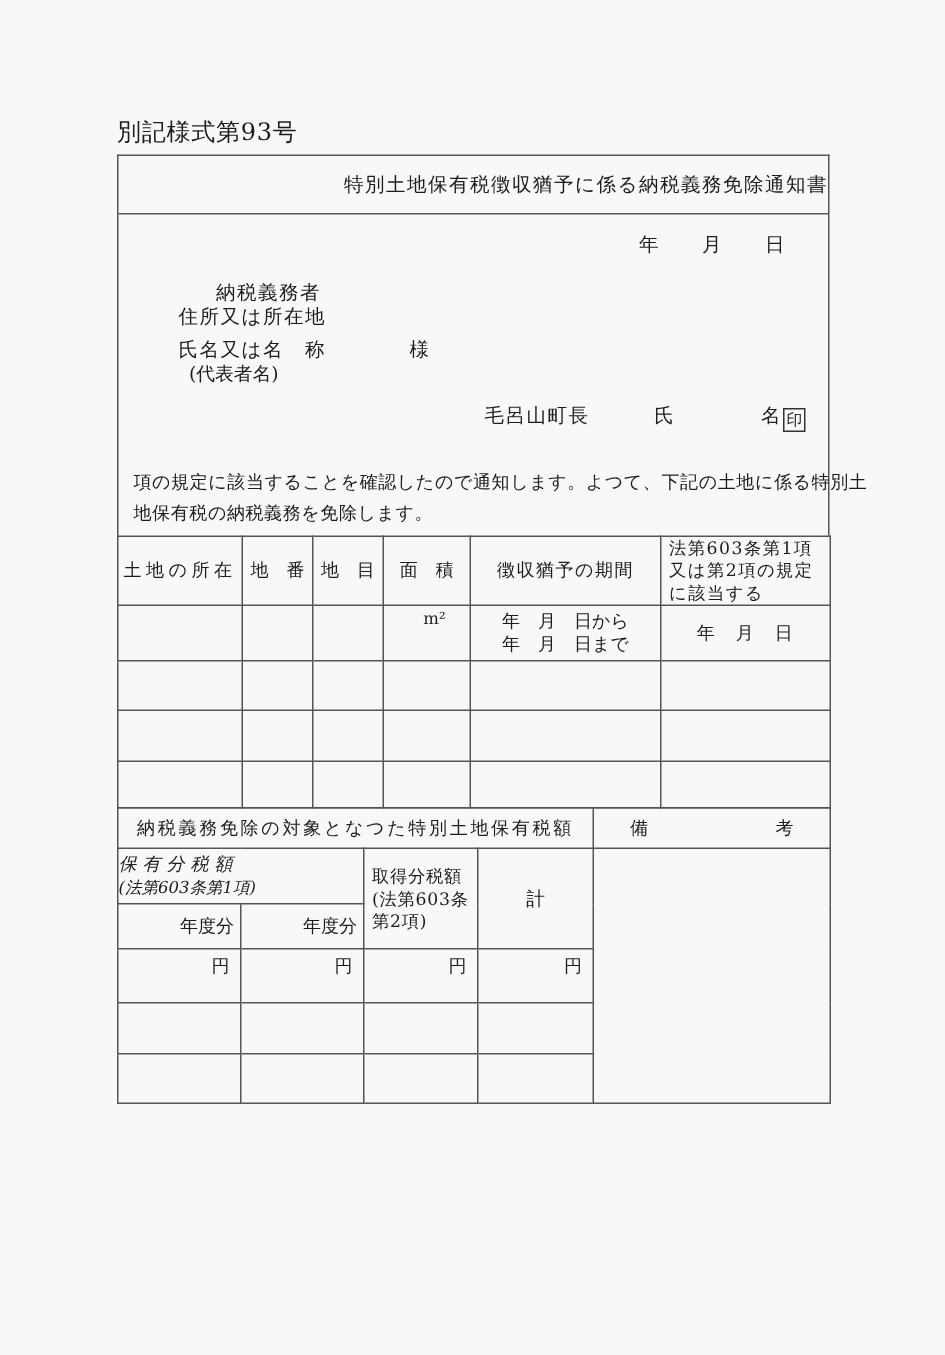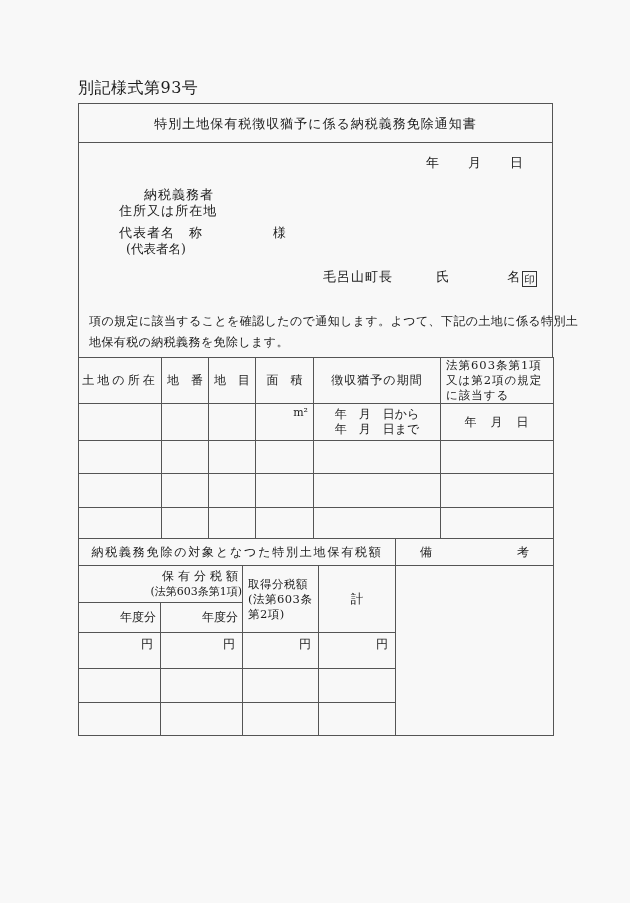--- a/index.html
+++ b/index.html
@@ -26,21 +26,21 @@
     width: 475px; height: 254px;
     border-top: 1px solid #555;
     border-left: 1px solid #555;
     border-right: 1px solid #555;
   }
   .title-row {
     position: absolute;
     left: 0; top: 0;
     width: 100%; height: 39px;
     border-bottom: 1px solid #555;
-    text-align: center;
+    text-align: right;
     line-height: 39px;
     font-size: 13px;
     letter-spacing: 1px;
   }
   .abs { position: absolute; white-space: nowrap; }
   .fs13 { font-size: 13px; letter-spacing: 1px; }
   .date-line { top: 50px; right: 28px; font-size: 13px; letter-spacing: 1px; }
   .taxpayer { left: 29px; top: 82px; margin-left: 36px; }
   .address  { left: 40px; top: 98px; }
   .name-row { left: 40px; top: 120px; }
@@ -85,28 +85,28 @@
   .t-land td.hdr-period { text-align: center; letter-spacing: 1px; }
   .t-land td.hdr-law {
     text-align: left;
     padding-left: 5px;
     font-size: 11.5px;
     letter-spacing: 1px;
     line-height: 15px;
     white-space: pre-line;
     margin-top: 44px;
   }
-  .t-land td.unit-area { vertical-align: top; text-align: right; padding: 2px 5px 0 0; font-size: 11px; }
+  .t-land td.unit-area { vertical-align: top; text-align: right; padding: 2px 16px 0 0; font-size: 11px; }
   .t-land td.unit-period { text-align: center; line-height: 15px; font-size: 12px; }
   .t-land td.unit-date { text-align: center; letter-spacing: 1px; }
 
   .t-tax td.exempt-hdr { text-align: center; letter-spacing: 1.8px; }
   .t-tax td.remarks-hdr { padding: 0 24px; }
   .t-tax .remarks-flex { display: flex; justify-content: space-between; }
-  .t-tax td.holding { text-align: right; line-height: 15px; }
+  .t-tax td.holding { text-align: left; line-height: 15px; font-style: italic; }
   .t-tax td.holding .main { letter-spacing: 4px; font-size: 12px; }
   .t-tax td.holding .sub { letter-spacing: 0; font-size: 11px; }
   .t-tax td.acquisition {
     text-align: left; padding-left: 5px;
     font-size: 11.5px; line-height: 15px;
     white-space: pre-line; letter-spacing: 0.5px;
   }
   .t-tax td.total { text-align: center; font-size: 12.5px; }
   .t-tax td.fy { text-align: right; padding-right: 4px; }
   .t-tax td.yen { vertical-align: top; text-align: right; padding: 3px 7px 0 0; }
@@ -120,21 +120,21 @@
 
   <div class="box-top">
     <div class="title-row">特別土地保有税徴収猶予に係る納税義務免除通知書</div>
 
     <div class="abs date-line">年　　月　　日</div>
 
     <div class="abs fs13 taxpayer">納税義務者</div>
     <div class="abs fs13 address">住所又は所在地</div>
 
     <div class="abs fs13 name-row">
-      <span>代表者名　称</span>
+      <span>氏名又は名　称</span>
       <span class="honorific">様</span>
     </div>
 
     <div class="abs representative">(代表者名)</div>
 
     <div class="abs mayor-line">
       <span>毛呂山町長</span>
       <span class="shi">氏</span>
       <span class="mei">名</span><span class="seal-box">印</span>
     </div>

